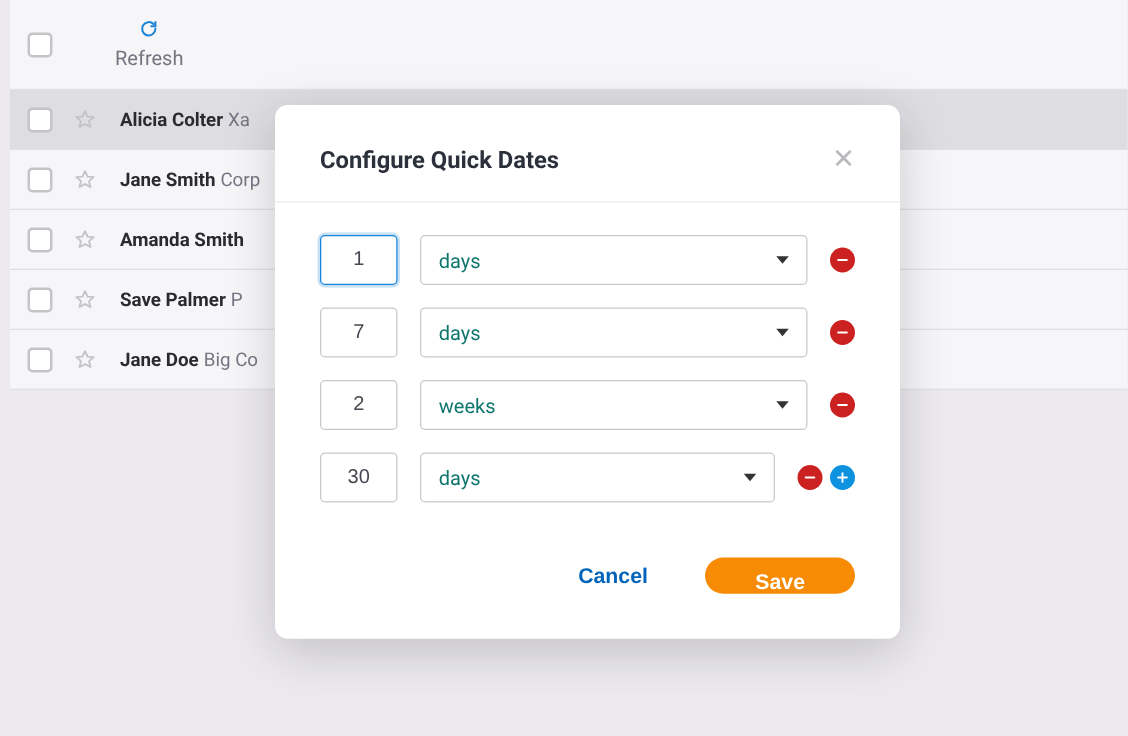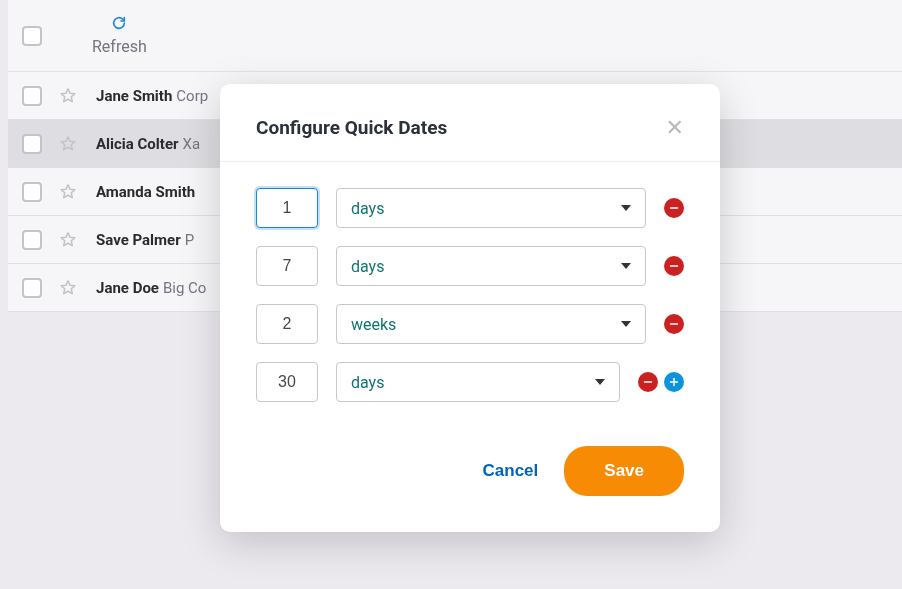--- a/index.html
+++ b/index.html
@@ -140,69 +140,69 @@
     flex-shrink: 0;
   }
   .circ-remove { background: #cc2121; }
   .circ-add    { background: #0d92e0; }
   .circ-btn svg { width: 12px; height: 12px; }
   .qd-actions { display: flex; gap: 6px; }
   .modal-footer {
     display: flex;
     justify-content: flex-end;
     align-items: center;
-    gap: 20px;
+    gap: 40px;
     padding: 20px 36px 36px 36px;
   }
   .btn-cancel {
     background: none; border: none;
     color: #0164bb;
     font-size: 17px;
     font-weight: 700;
     cursor: pointer;
   }
   .btn-save {
     background: #f78b04;
     color: #fff;
     border: none;
     font-size: 17px;
     font-weight: 700;
-    height: 50px;
+    height: 29px;
     padding: 10px 40px;
     border-radius: 23px;
     cursor: pointer;
   }
 </style>
 </head>
 <body>
 
 <div class="list">
   <div class="toolbar-row">
     <div class="checkbox"></div>
     <div class="refresh">
       <svg viewBox="0 0 24 24">
         <path fill="none" stroke="#1a84d6" stroke-width="2.4" stroke-linecap="round" d="M20 12a8 8 0 1 1-2.34-5.66M20 4v5h-5"></path>
       </svg>
       <span>Refresh</span>
     </div>
   </div>
   <div id="rows-mount">
+      <div class="row highlight">
+        <div class="checkbox"></div>
+        <svg class="star" viewBox="0 0 24 24">
+          <path fill="none" stroke="currentColor" stroke-width="1.8" stroke-linejoin="round" d="M12 3.5l2.47 5.27 5.8.5-4.4 3.82 1.33 5.66L12 15.9l-5.2 2.85 1.33-5.66-4.4-3.82 5.8-.5z"></path>
+        </svg>
+        <div class="row-text"><span class="row-name">Alicia Colter</span><span class="row-sub">Xa</span></div>
+      </div>
       <div class="row">
         <div class="checkbox"></div>
         <svg class="star" viewBox="0 0 24 24">
           <path fill="none" stroke="currentColor" stroke-width="1.8" stroke-linejoin="round" d="M12 3.5l2.47 5.27 5.8.5-4.4 3.82 1.33 5.66L12 15.9l-5.2 2.85 1.33-5.66-4.4-3.82 5.8-.5z"></path>
         </svg>
         <div class="row-text"><span class="row-name">Jane Smith</span><span class="row-sub">Corp</span></div>
-      </div>
-      <div class="row highlight">
-        <div class="checkbox"></div>
-        <svg class="star" viewBox="0 0 24 24">
-          <path fill="none" stroke="currentColor" stroke-width="1.8" stroke-linejoin="round" d="M12 3.5l2.47 5.27 5.8.5-4.4 3.82 1.33 5.66L12 15.9l-5.2 2.85 1.33-5.66-4.4-3.82 5.8-.5z"></path>
-        </svg>
-        <div class="row-text"><span class="row-name">Alicia Colter</span><span class="row-sub">Xa</span></div>
       </div>
       <div class="row">
         <div class="checkbox"></div>
         <svg class="star" viewBox="0 0 24 24">
           <path fill="none" stroke="currentColor" stroke-width="1.8" stroke-linejoin="round" d="M12 3.5l2.47 5.27 5.8.5-4.4 3.82 1.33 5.66L12 15.9l-5.2 2.85 1.33-5.66-4.4-3.82 5.8-.5z"></path>
         </svg>
         <div class="row-text"><span class="row-name">Amanda Smith</span><span class="row-sub"></span></div>
       </div>
       <div class="row">
         <div class="checkbox"></div>

